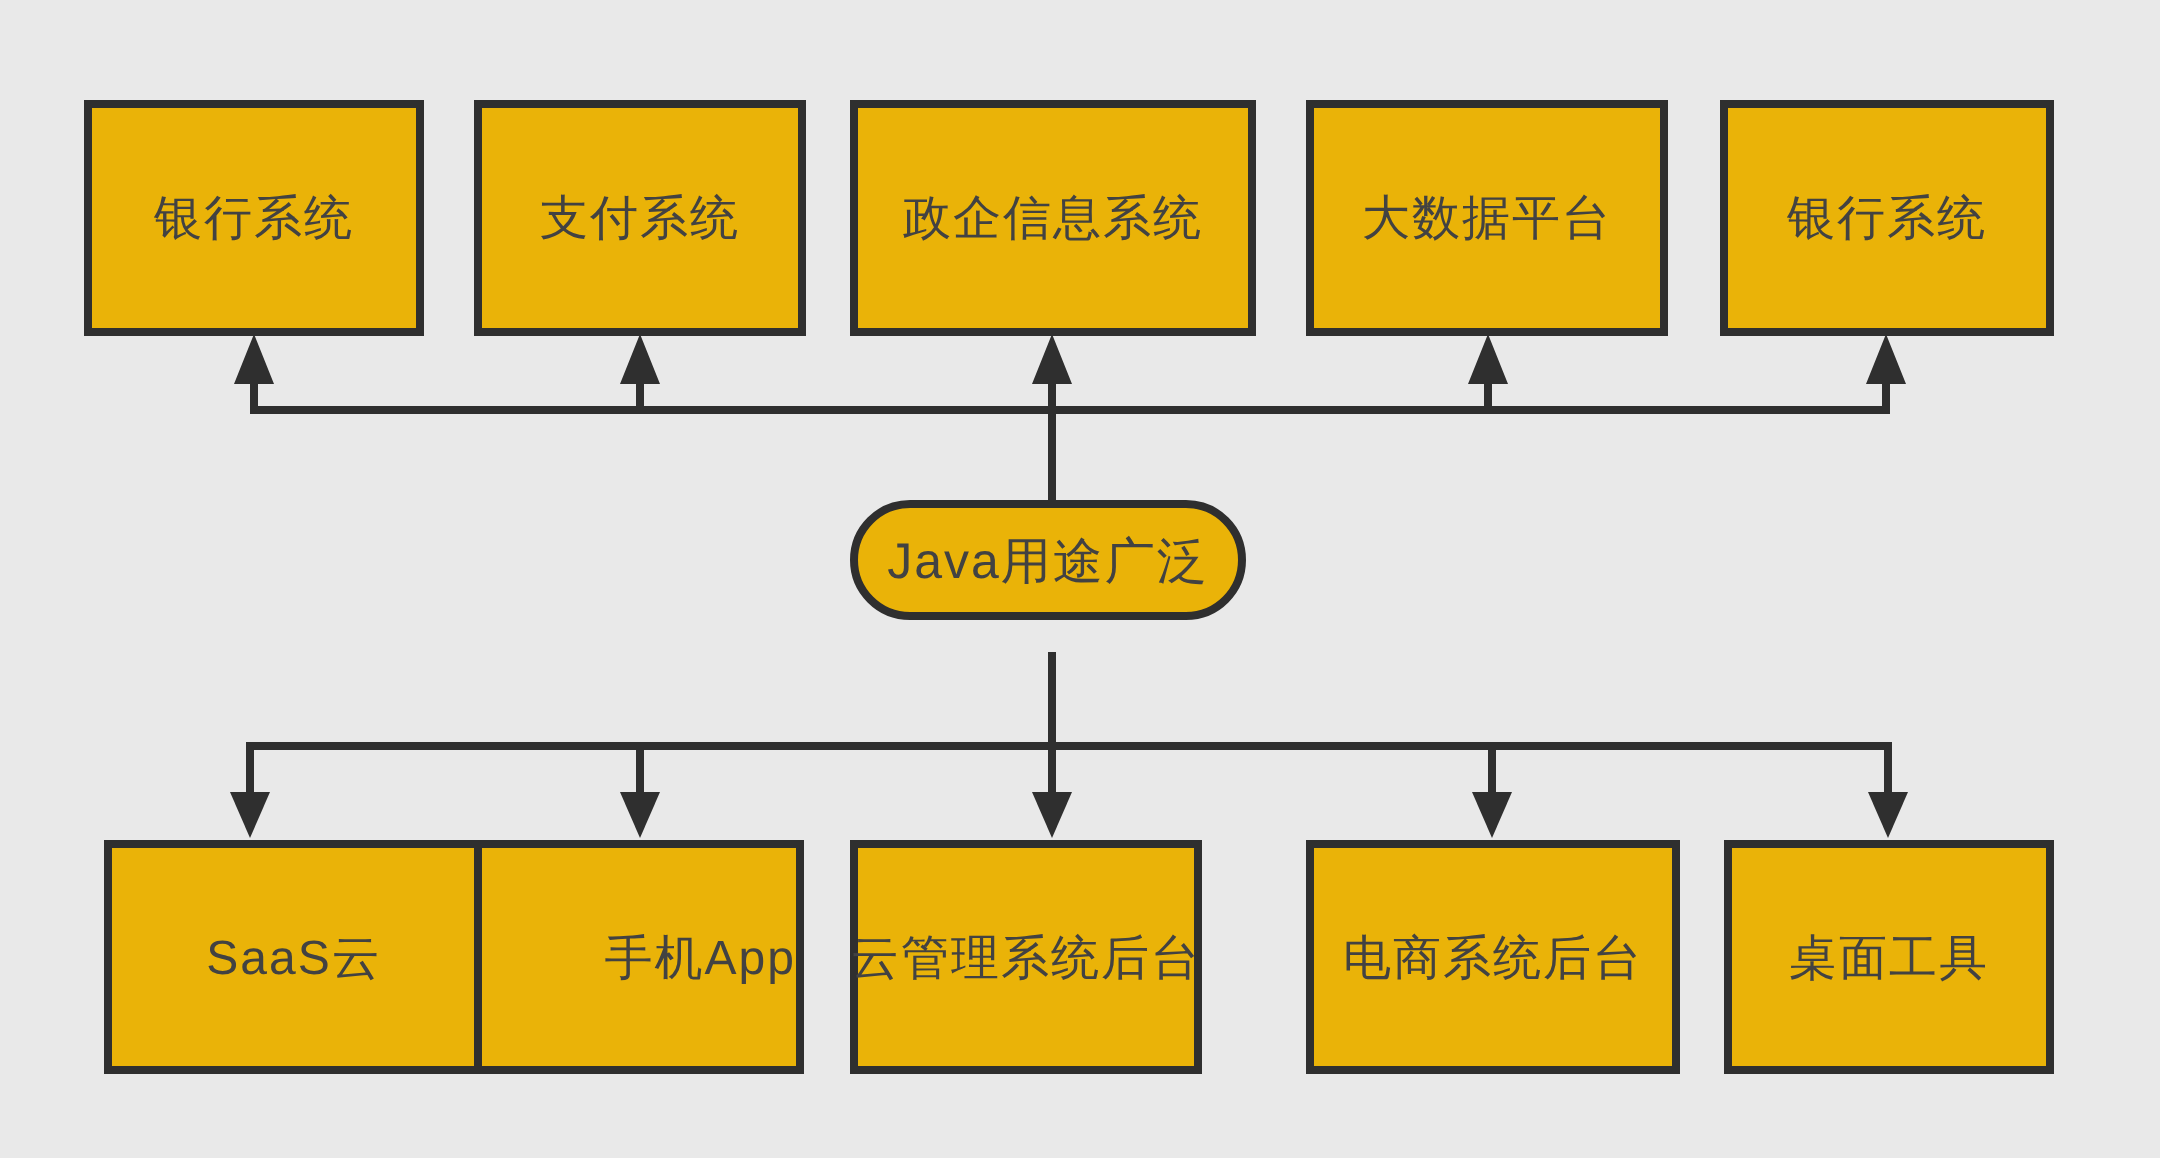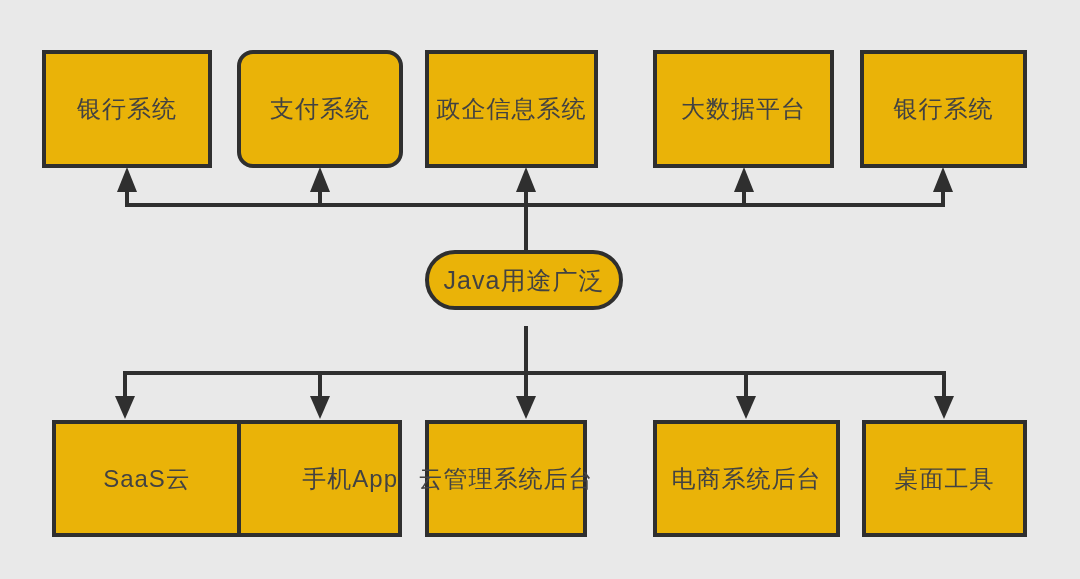--- a/index.html
+++ b/index.html
@@ -31,30 +31,30 @@
     font-size:24px;
     letter-spacing:1px;
     white-space:nowrap;
   }
   .node.center{
     border-radius:34px;
     font-size:25px;
   }
   
   .t1{left:42px;  top:50px; width:170px; height:118px;}
-  .t2{left:237px; top:50px; width:166px; height:118px;border-radius:16px;}
-  .t3{left:425px; top:50px; width:173px; height:118px;}
+  .t2{left:237px; top:50px; width:166px; height:118px;}
+  .t3{left:425px; top:50px; width:203px; height:118px;}
   .t4{left:653px; top:50px; width:181px; height:118px;}
   .t5{left:860px; top:50px; width:167px; height:118px;}
   
   .c0{left:425px; top:250px; width:198px; height:60px;}
   
   .b1{left:52px;  top:420px; width:190px; height:117px;}
   .b2{left:237px; top:420px; width:165px; height:117px;justify-content:flex-end;}
-  .b3{left:425px; top:420px; width:162px; height:117px;}
+  .b3{left:425px; top:420px; width:176px; height:117px;}
   .b4{left:653px; top:420px; width:187px; height:117px;}
   .b5{left:862px; top:420px; width:165px; height:117px;}
 </style>
 </head>
 <body>
 
 <div class="stage">
 
   <svg viewBox="0 0 1080 579">
     <g stroke="#2f2f2f" stroke-width="4" fill="none">

